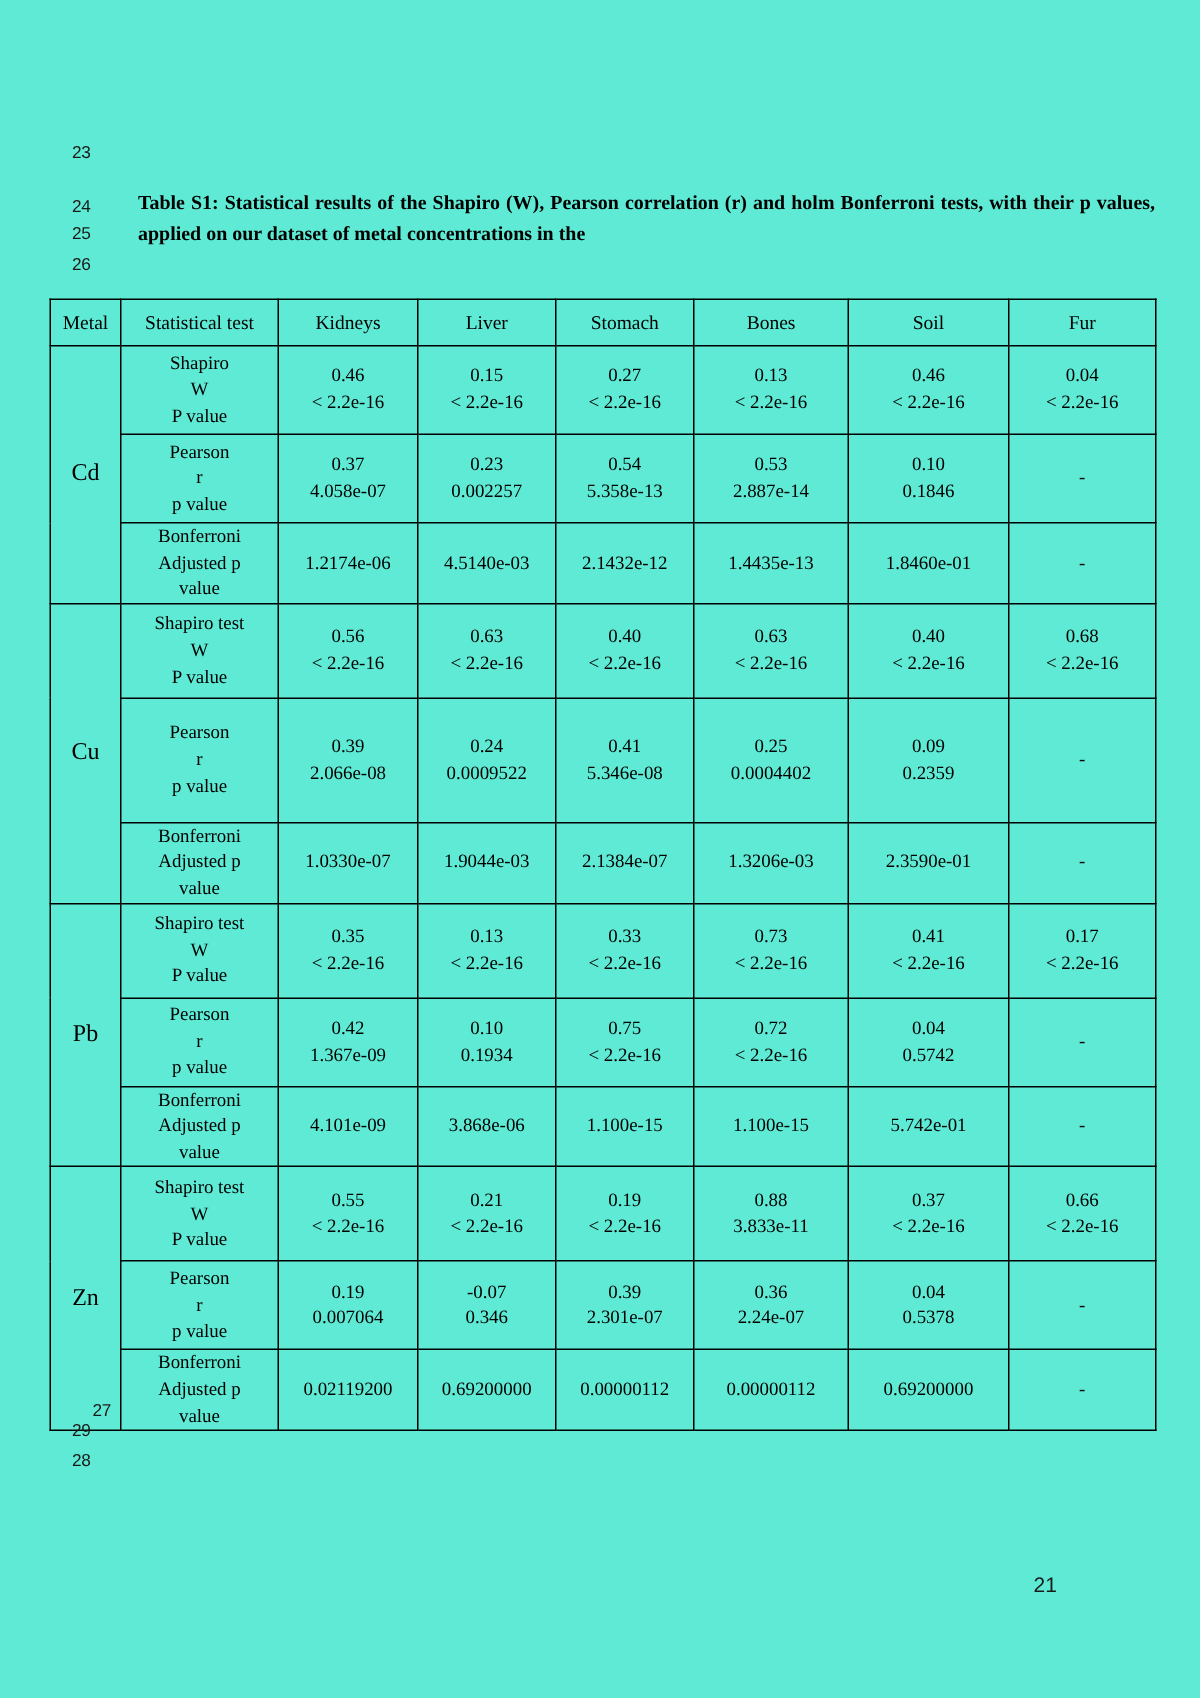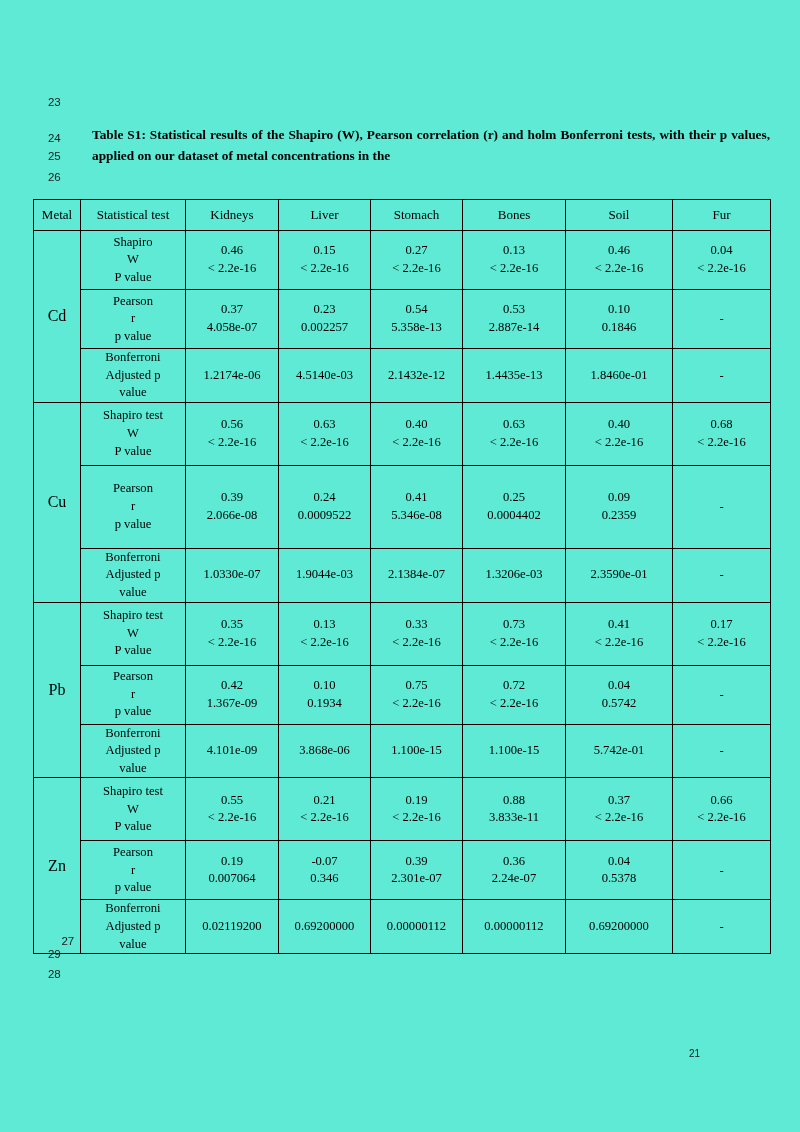--- a/index.html
+++ b/index.html
@@ -101,21 +101,21 @@
   tr.r-bonf td    { height: 50px; }
   tr.r-pearson-tall td { height: 82px; }
   tr.r-shapiro-tall td { height: 62px; }
 
   
   .pageno {
     position: absolute;
     left: 689px;
     top: 1048px;
     font-family: "Liberation Sans", "DejaVu Sans", sans-serif;
-    font-size: 10px;
+    font-size: 14px;
     color: #1a1a1a;
   }
 </style>
 </head>
 <body>
 
 <div class="page">
 
   <div class="linenum" style="top:96px;">23</div>
   <div class="linenum" style="top:132px;">24</div>

